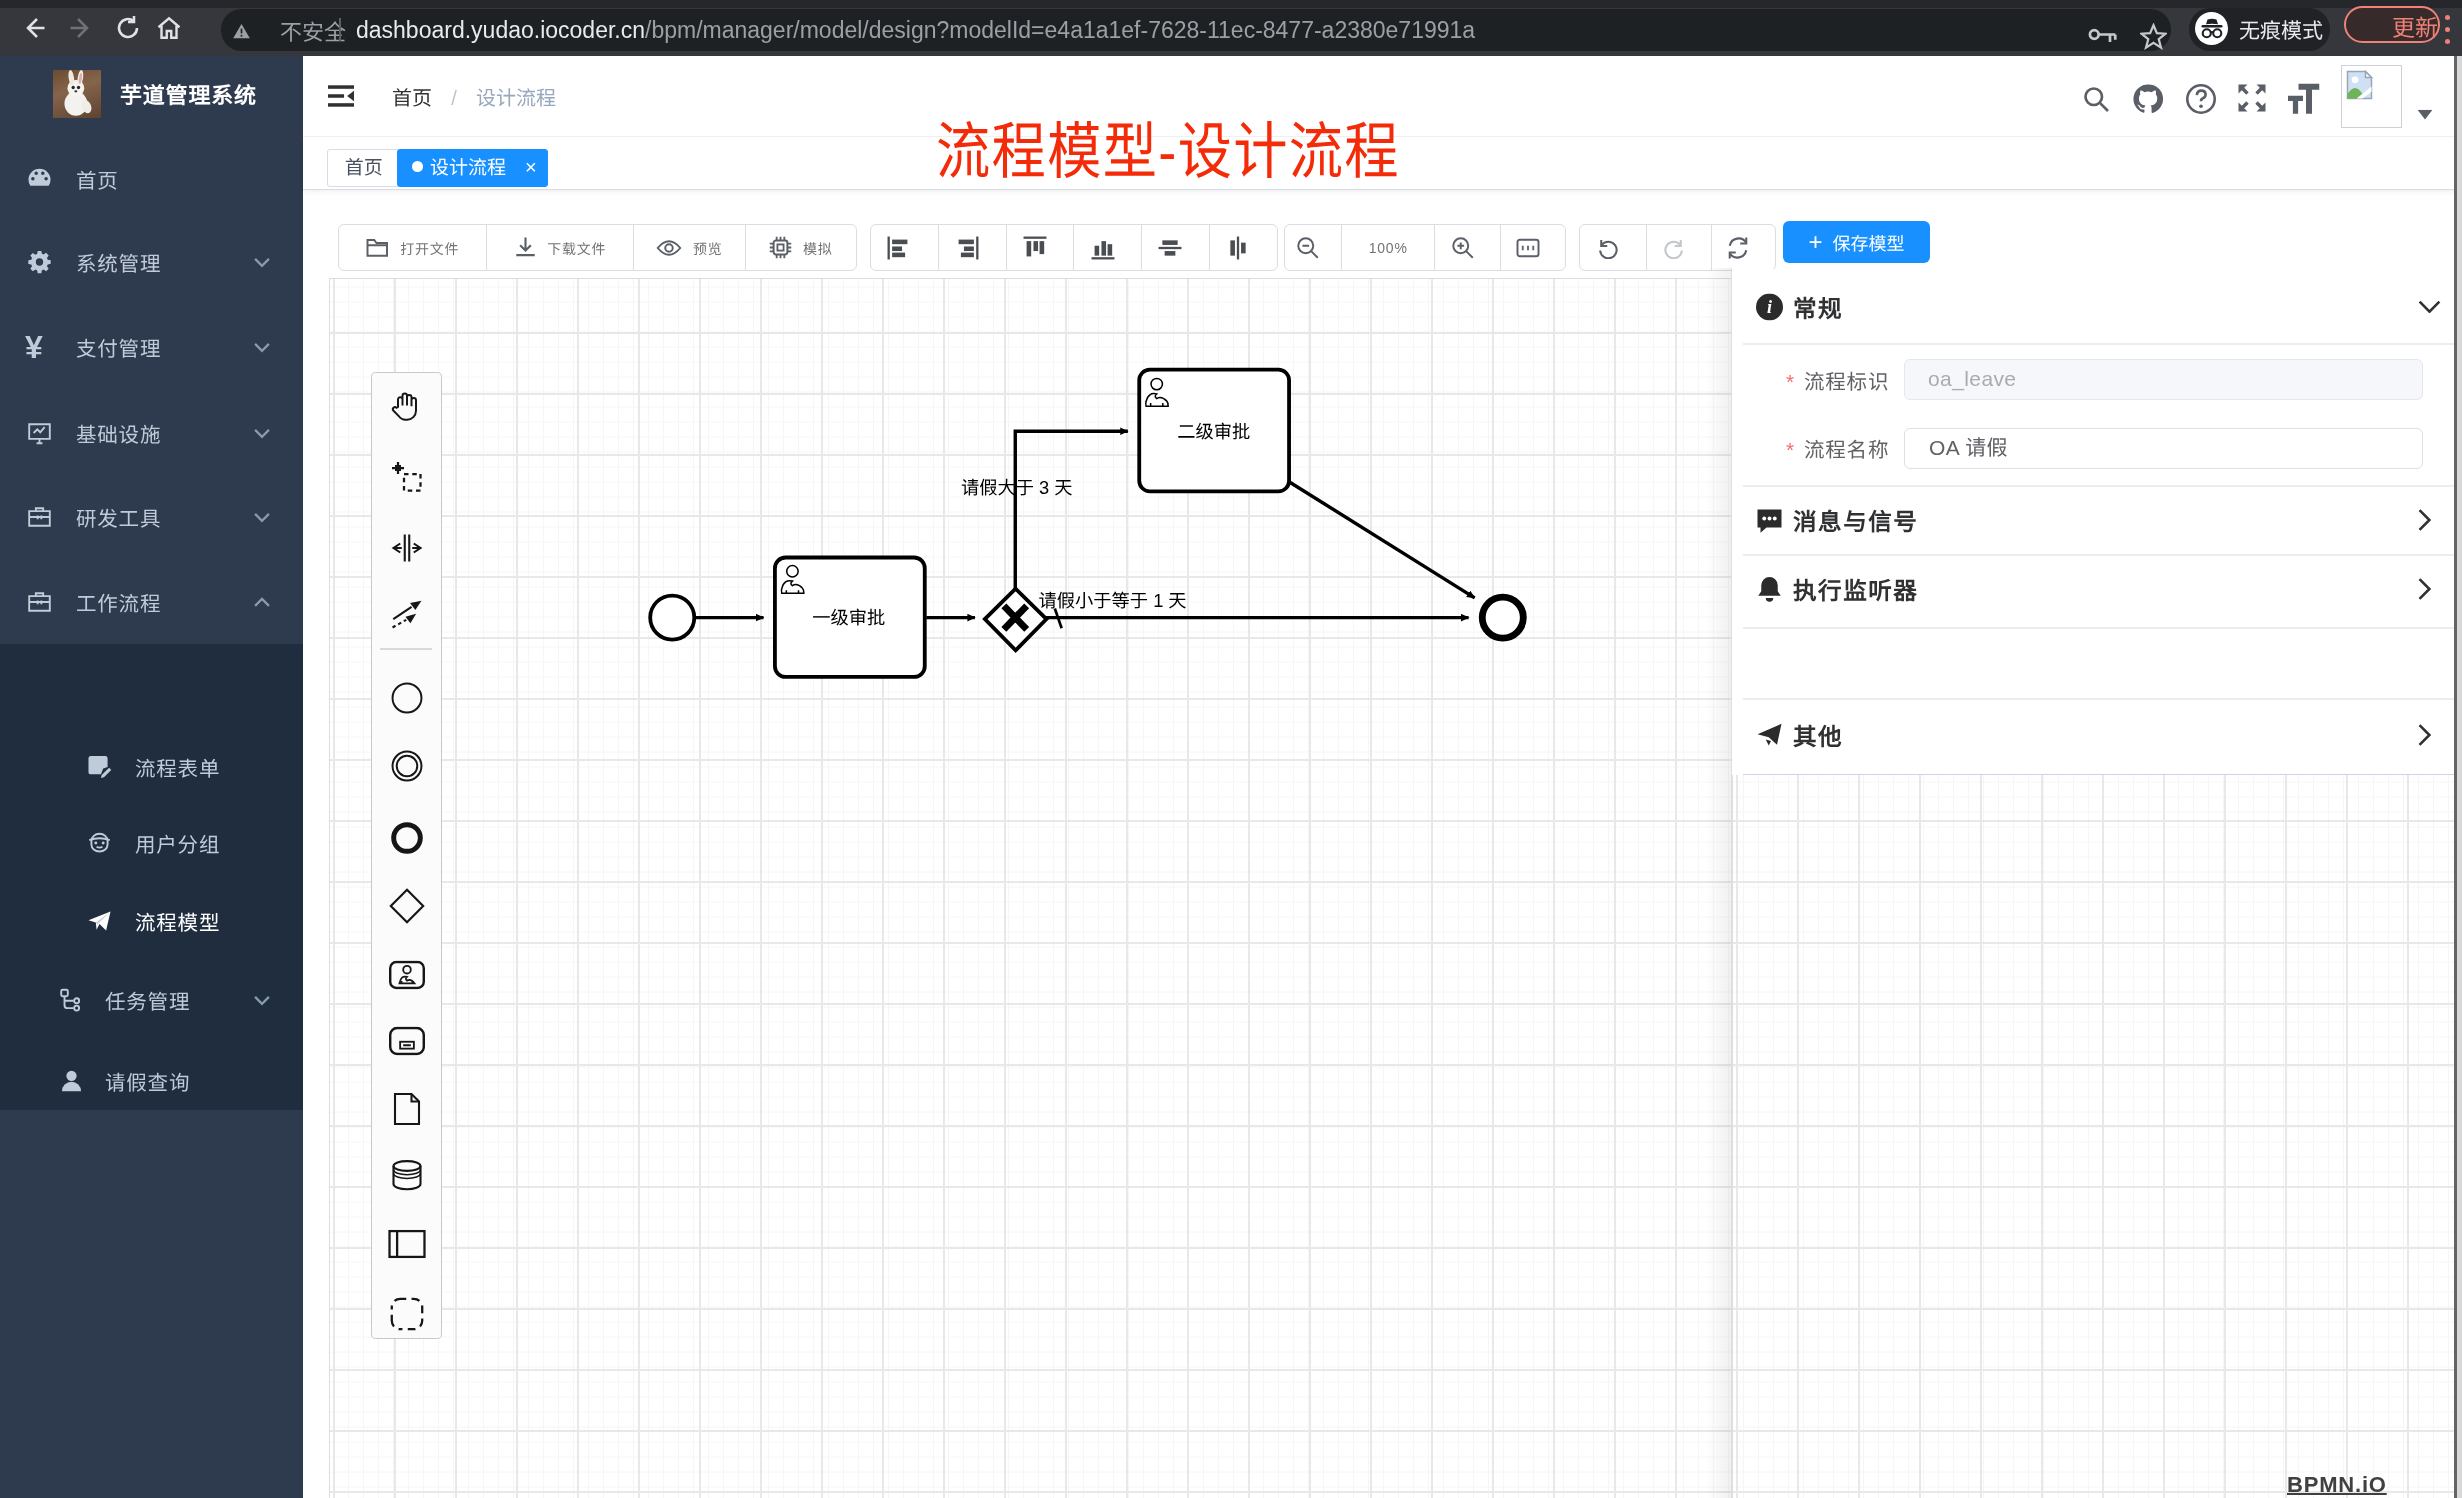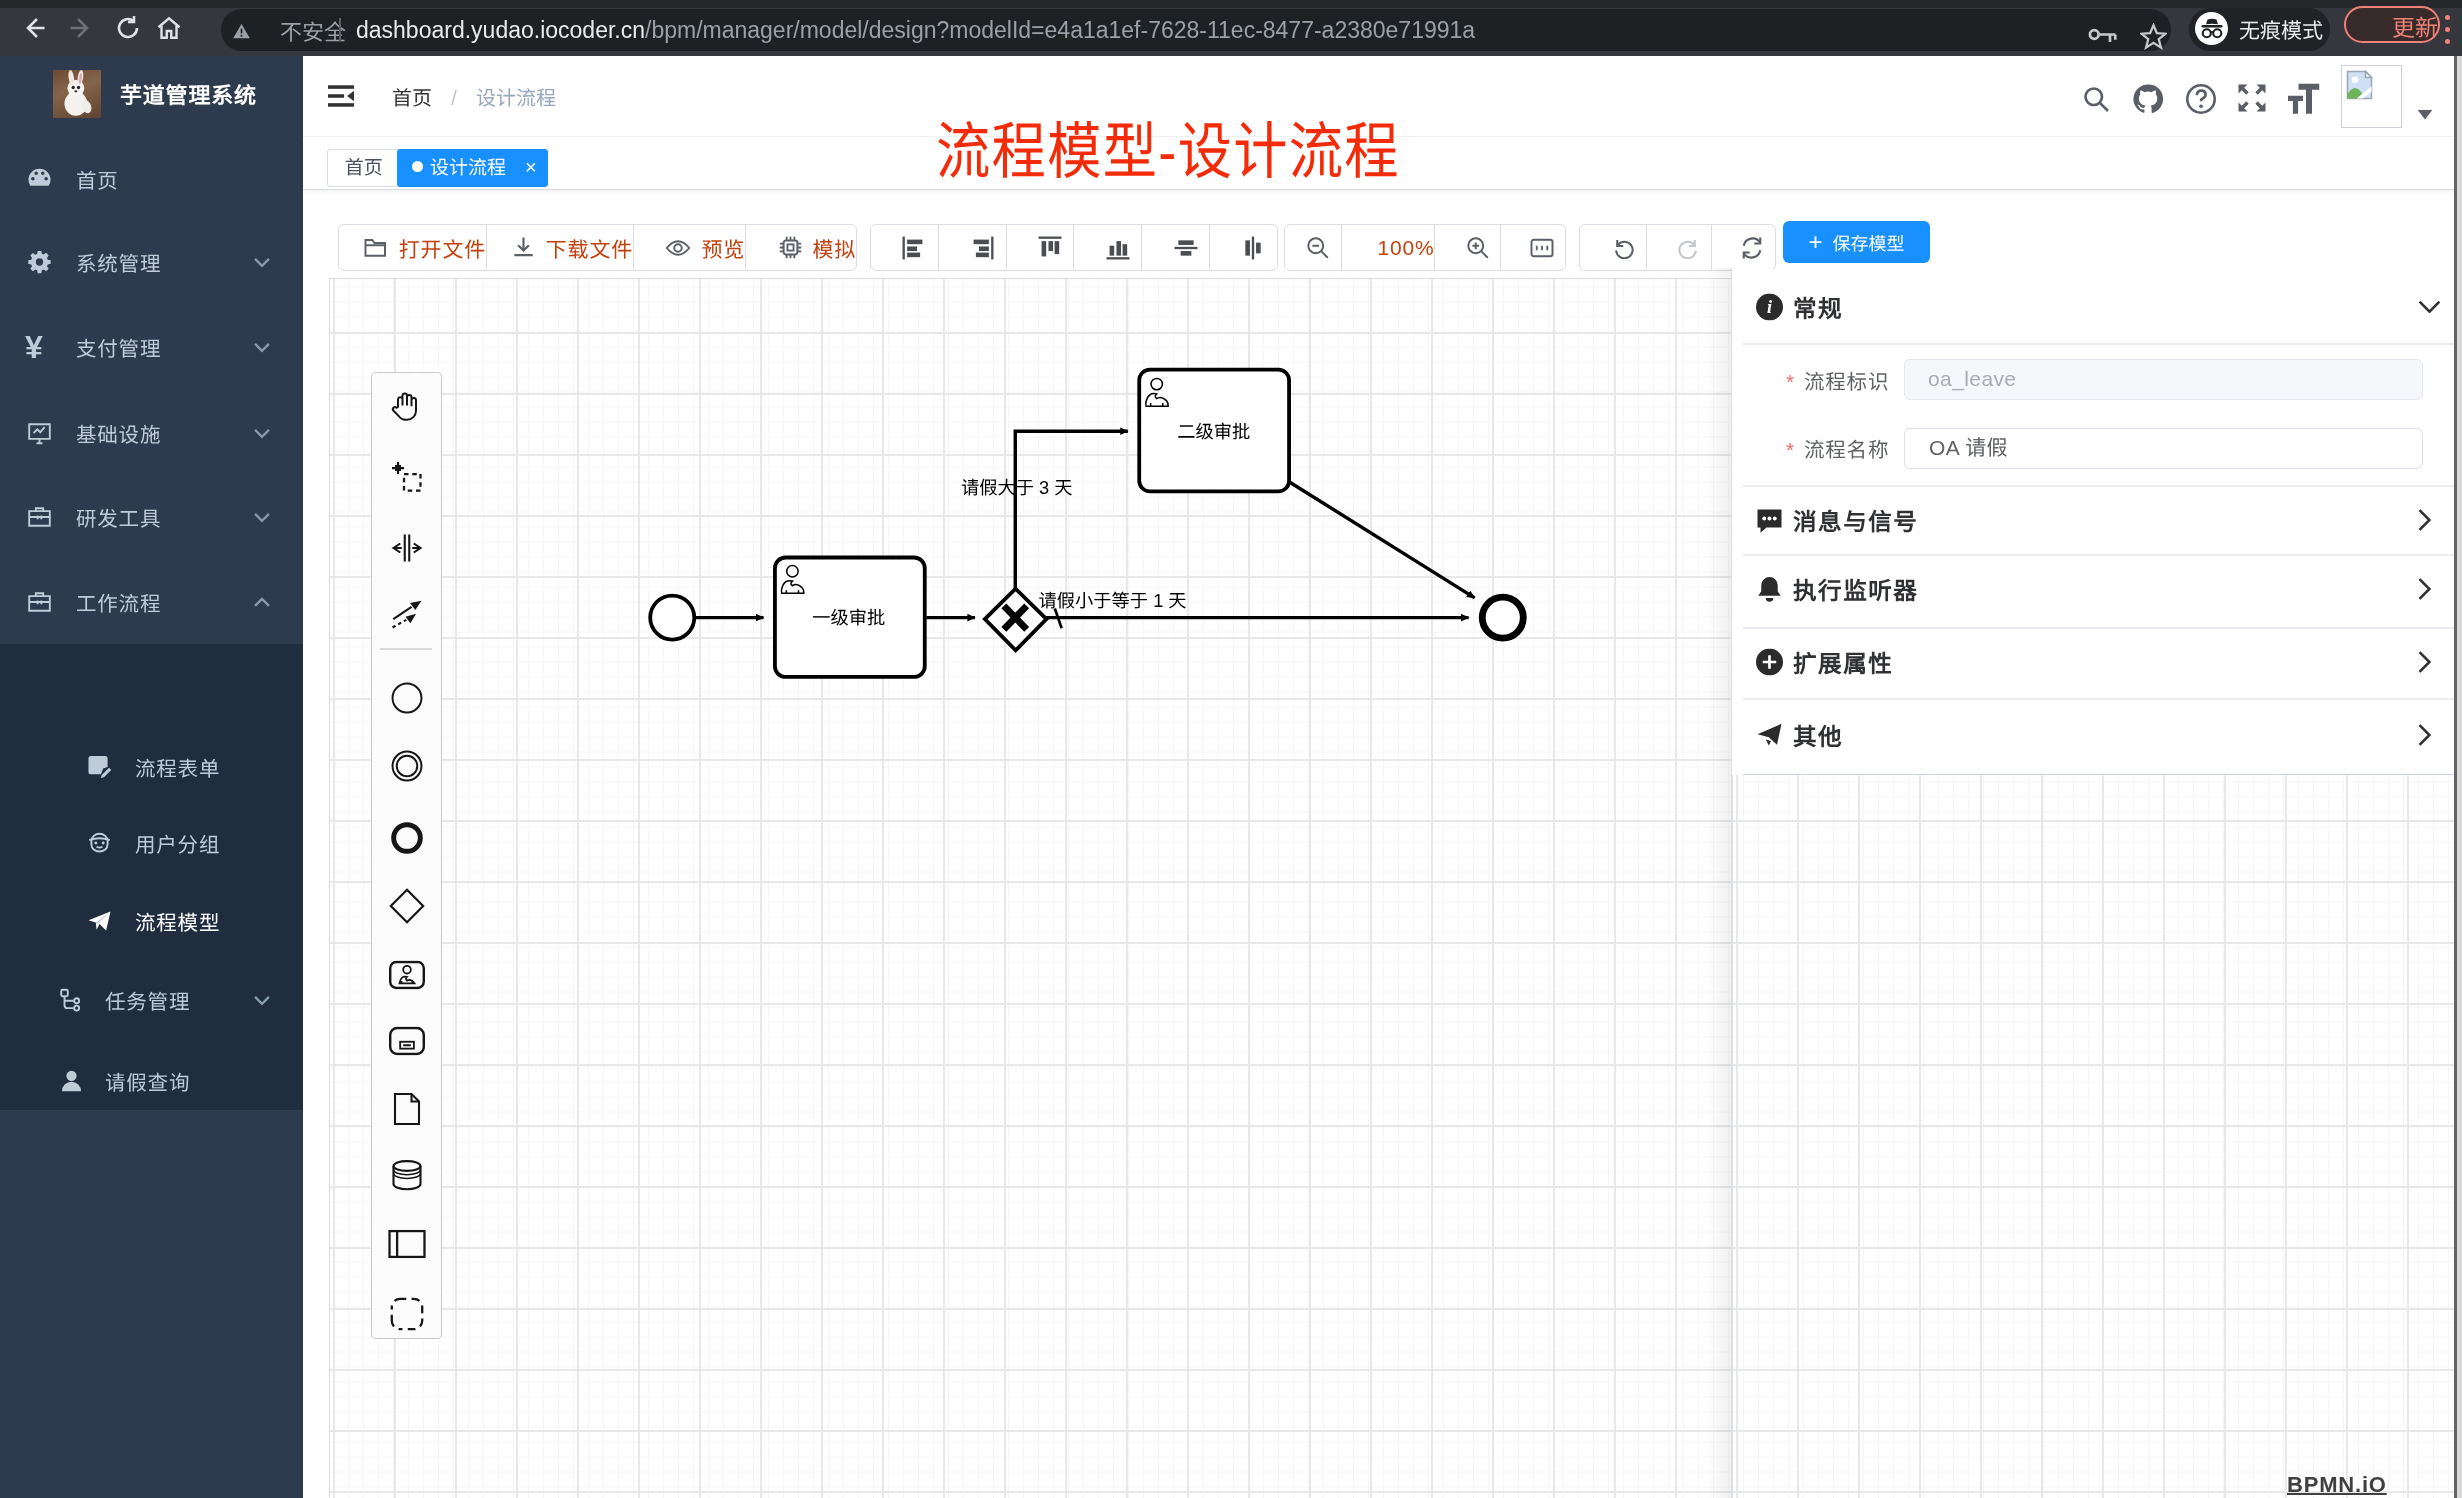--- a/index.html
+++ b/index.html
@@ -45,21 +45,21 @@
 #breadcrumb .cur { color:#97a8be; }
 .hic { position:absolute; top:40px; transform:translate(-50%,-50%); }
 
 
 #tagsbar { position:absolute; left:303px; top:138px; width:2160px; height:52px; background:#fff; border-bottom:1.5px solid #d8dce5; box-shadow:0 1.5px 4.6px rgba(0,21,41,.06); }
 .tag { position:absolute; top:10.6px; height:38px; border:1.5px solid #d8dce5; border-radius:3px; background:#fff; color:#495060; font-size:19px; line-height:35px; }
 .tag.active { background:#1890ff; border-color:#1890ff; color:#fff; }
 
 
 .tgroup { position:absolute; top:224px; height:47px; background:#fff; border:1.5px solid #dadde3; border-radius:6px; display:flex; align-items:center; }
-.tseg { height:100%; display:flex; align-items:center; justify-content:flex-end; color:#c2410c; font-size:21px; letter-spacing:0.8px;}
+.tseg { height:100%; display:flex; align-items:center; justify-content:center; color:#737373; font-size:14px; letter-spacing:0.8px;}
 .tseg + .tseg { border-left:1.5px solid #dadde3; }
 .tseg svg { margin-right:10.6px; }
 #savebtn { position:absolute; left:1783px; top:221px; width:147px; height:42px; background:#1890ff; border-radius:6px; color:#fff; font-size:18px; display:flex; align-items:center; justify-content:center; }
 
 
 #canvas { position:absolute; left:329px; top:278px; width:2125px; height:1221px;
   background-color:#fff;
   background-image:
     linear-gradient(to right, #e7e8ea 1.5px, transparent 1.5px),
     linear-gradient(to bottom, #e7e8ea 1.5px, transparent 1.5px),
@@ -584,30 +584,20 @@
       <svg class="picon" viewBox="0 0 36 36">
           <path d="M18 2 a11 11 0 0 1 11 11 v8 l4 6 H3 l4-6 v-8 A11 11 0 0 1 18 2 Z" fill="#2b2b2b"></path>
           <path d="M13 30 a5 5 0 0 0 10 0 Z" fill="#2b2b2b"></path>
         </svg>
       <span class="ptext">执行监听器</span>
       <svg class="chev" width="13.7" height="23" viewBox="0 0 18 30">
           <path d="M2 2 l13 13 -13 13" stroke="#303133" stroke-width="3.4" fill="none"></path>
         </svg>
     </div>
     <div class="pdiv" style="top:358px;"></div>
-    <div class="prow-title" style="top:359px;height:68px;">
-      <svg class="picon" viewBox="0 0 36 36">
-          <circle cx="18" cy="18" r="18" fill="#2b2b2b"></circle>
-          <path d="M18 9 v18 M9 18 h18" stroke="#fff" stroke-width="3.6"></path>
-        </svg>
-      <span class="ptext">扩展属性</span>
-      <svg class="chev" width="13.7" height="23" viewBox="0 0 18 30">
-          <path d="M2 2 l13 13 -13 13" stroke="#303133" stroke-width="3.4" fill="none"></path>
-        </svg>
-    </div>
     <div class="pdiv" style="top:429px;"></div>
     <div class="prow-title" style="top:430px;height:72px;">
       <svg class="picon" viewBox="0 0 36 36">
           <path d="M2 17 L34 3 L28 31 L17 21 Z" fill="#2b2b2b"></path>
           <path d="M13 24 l4 8 3-6 Z" fill="#2b2b2b"></path>
         </svg>
       <span class="ptext">其他</span>
       <svg class="chev" width="13.7" height="23" viewBox="0 0 18 30">
           <path d="M2 2 l13 13 -13 13" stroke="#303133" stroke-width="3.4" fill="none"></path>
         </svg>

